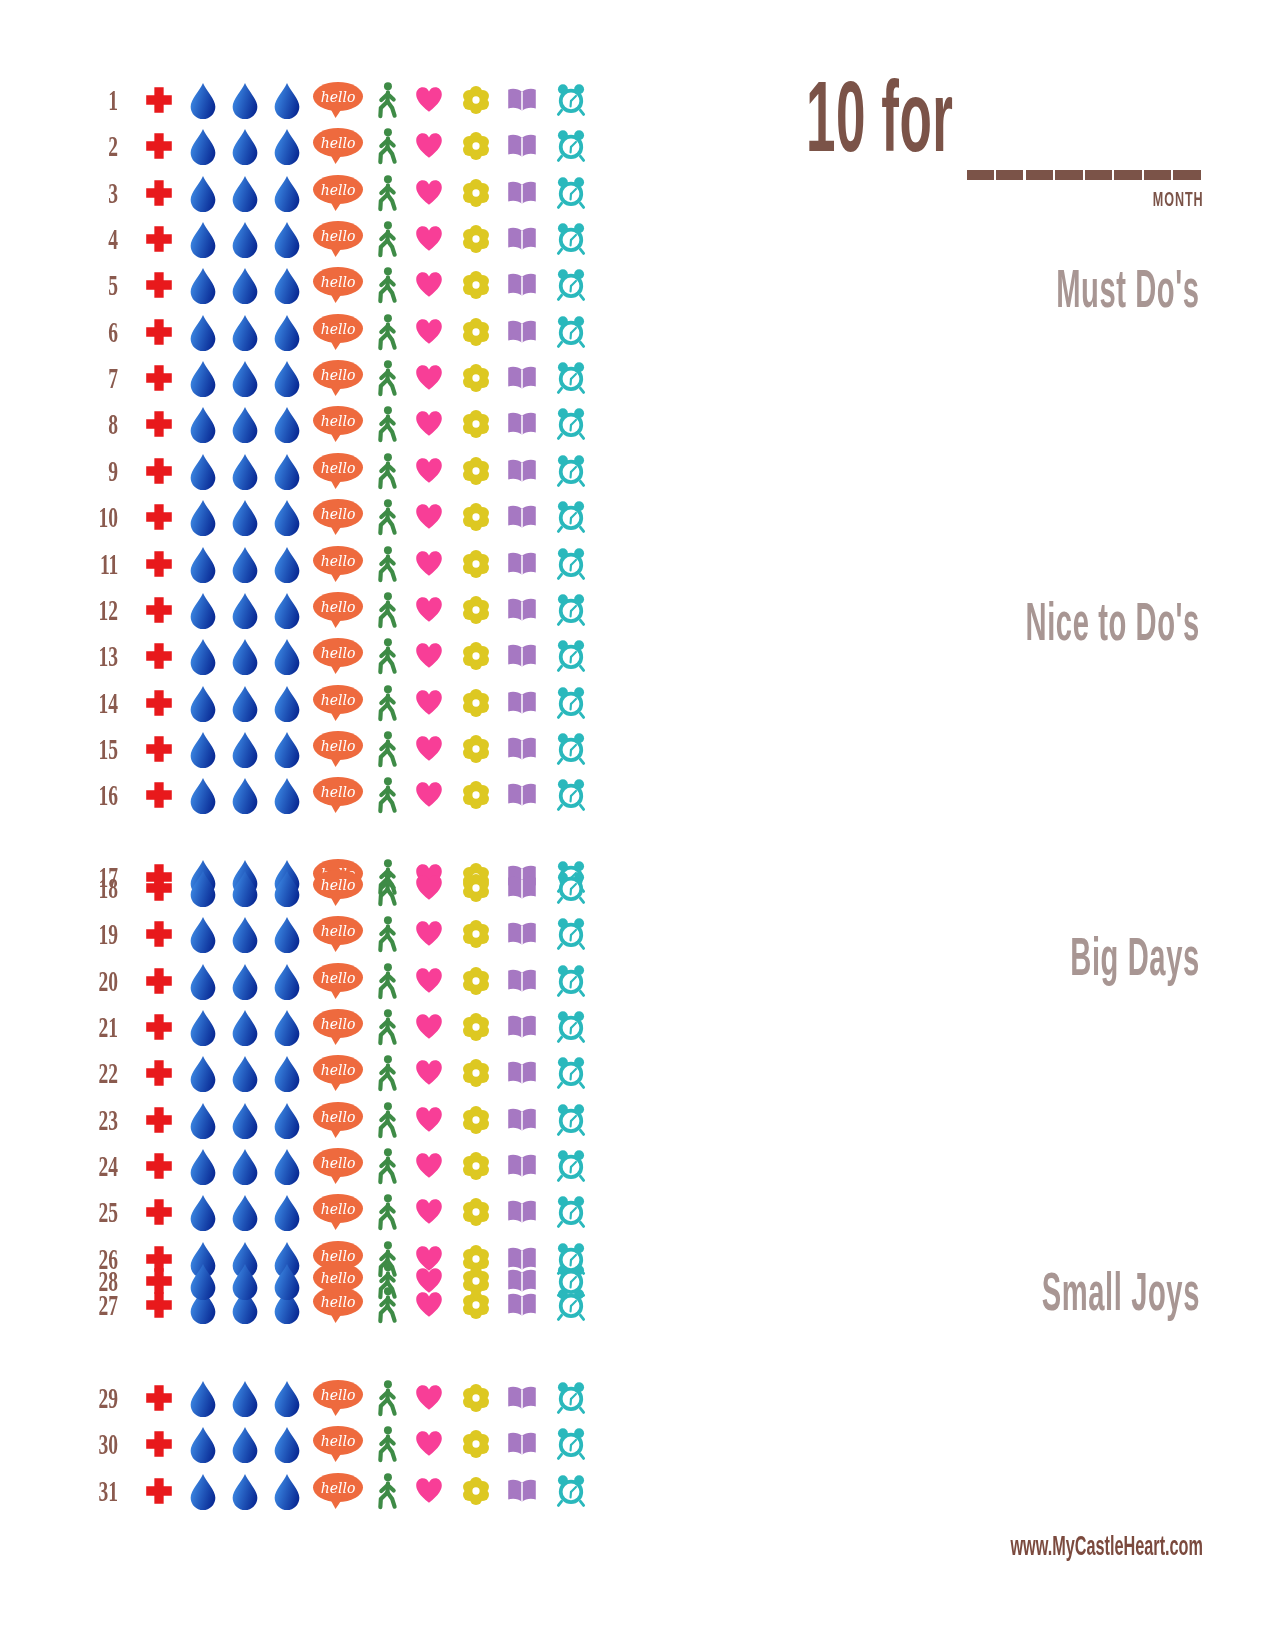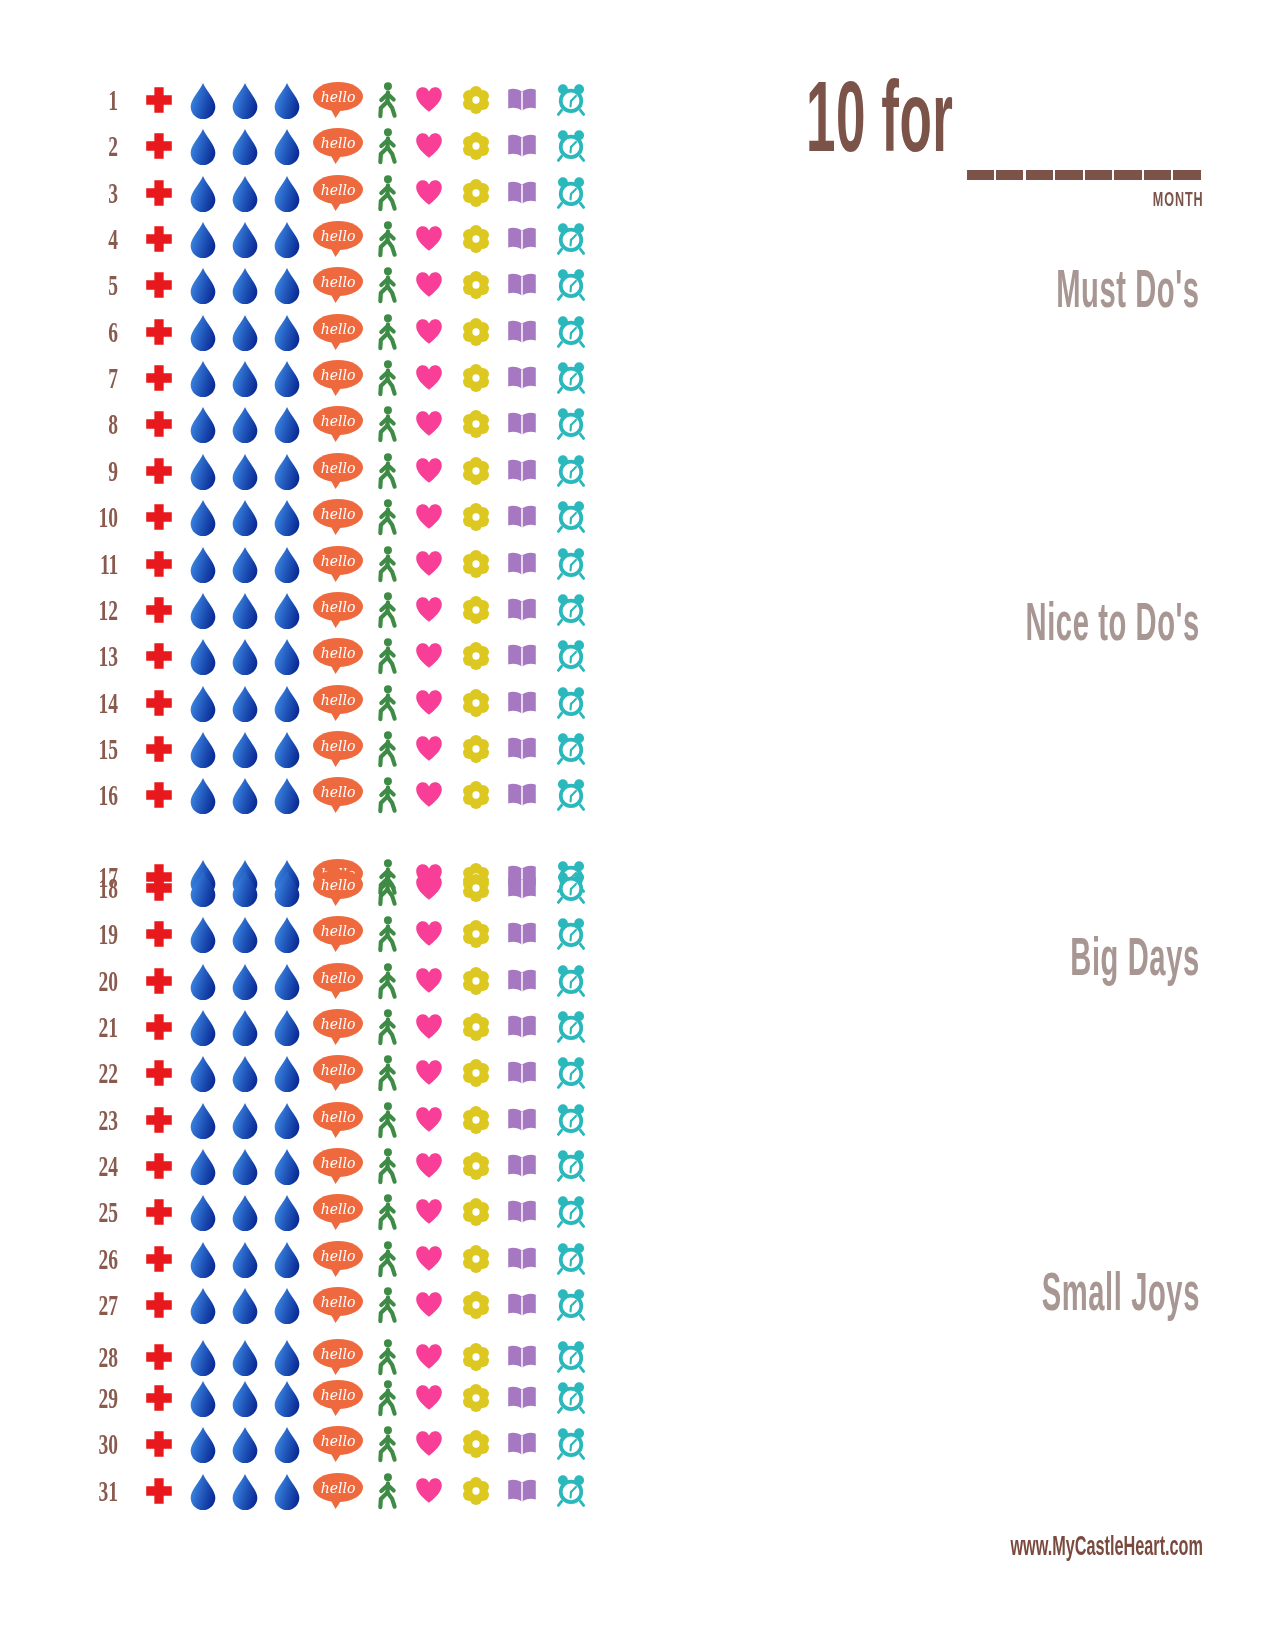--- a/index.html
+++ b/index.html
@@ -1013,21 +1013,21 @@
       <div class="cell" style="left: 416px;"><svg width="33" height="33" aria-hidden="true">
           <use href="#sym-flower"></use>
         </svg></div>
       <div class="cell" style="left: 462px;"><svg width="35" height="31" aria-hidden="true">
           <use href="#sym-book"></use>
         </svg></div>
       <div class="cell" style="left: 511px;"><svg width="36" height="38" aria-hidden="true">
           <use href="#sym-clock"></use>
         </svg></div>
     </div>
-    <div class="row" style="top: 1257px;">
+    <div class="row" style="top: 1181px;">
       <div class="daynum"><span class="cond">28</span></div>
       <div class="cell" style="left: 99px;"><svg width="31" height="31" aria-hidden="true">
           <use href="#sym-cross"></use>
         </svg></div>
       <div class="cell" style="left: 143px;"><svg width="38" height="38" aria-hidden="true">
           <use href="#sym-drop"></use>
         </svg></div>
       <div class="cell" style="left: 185px;"><svg width="38" height="38" aria-hidden="true">
           <use href="#sym-drop"></use>
         </svg></div>

